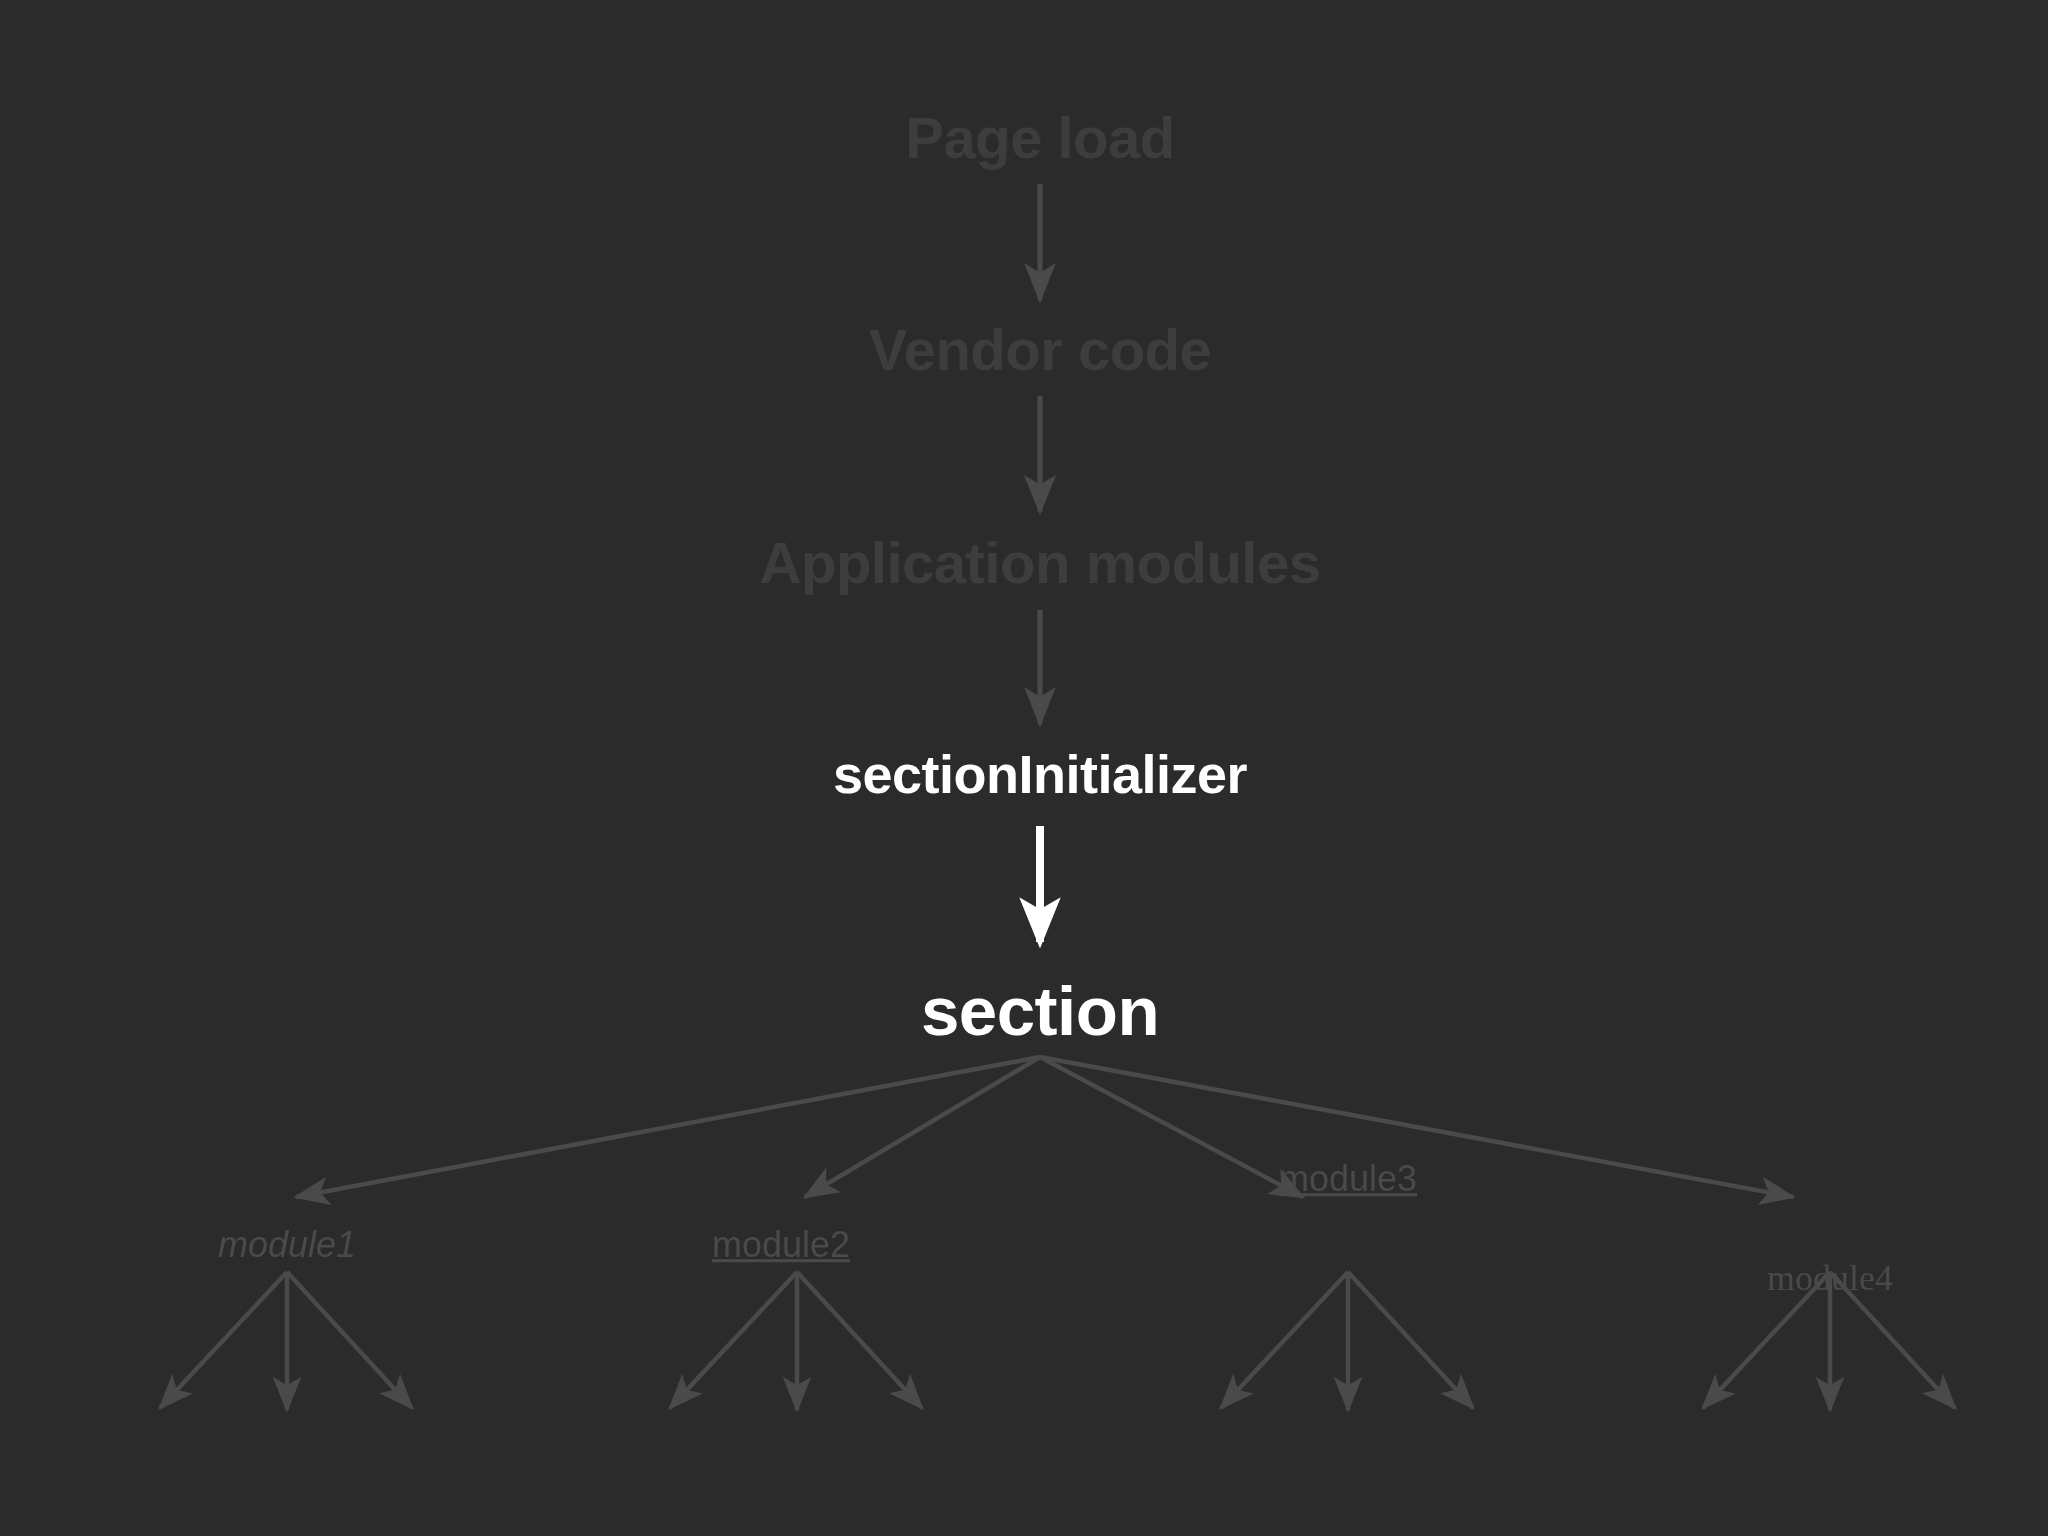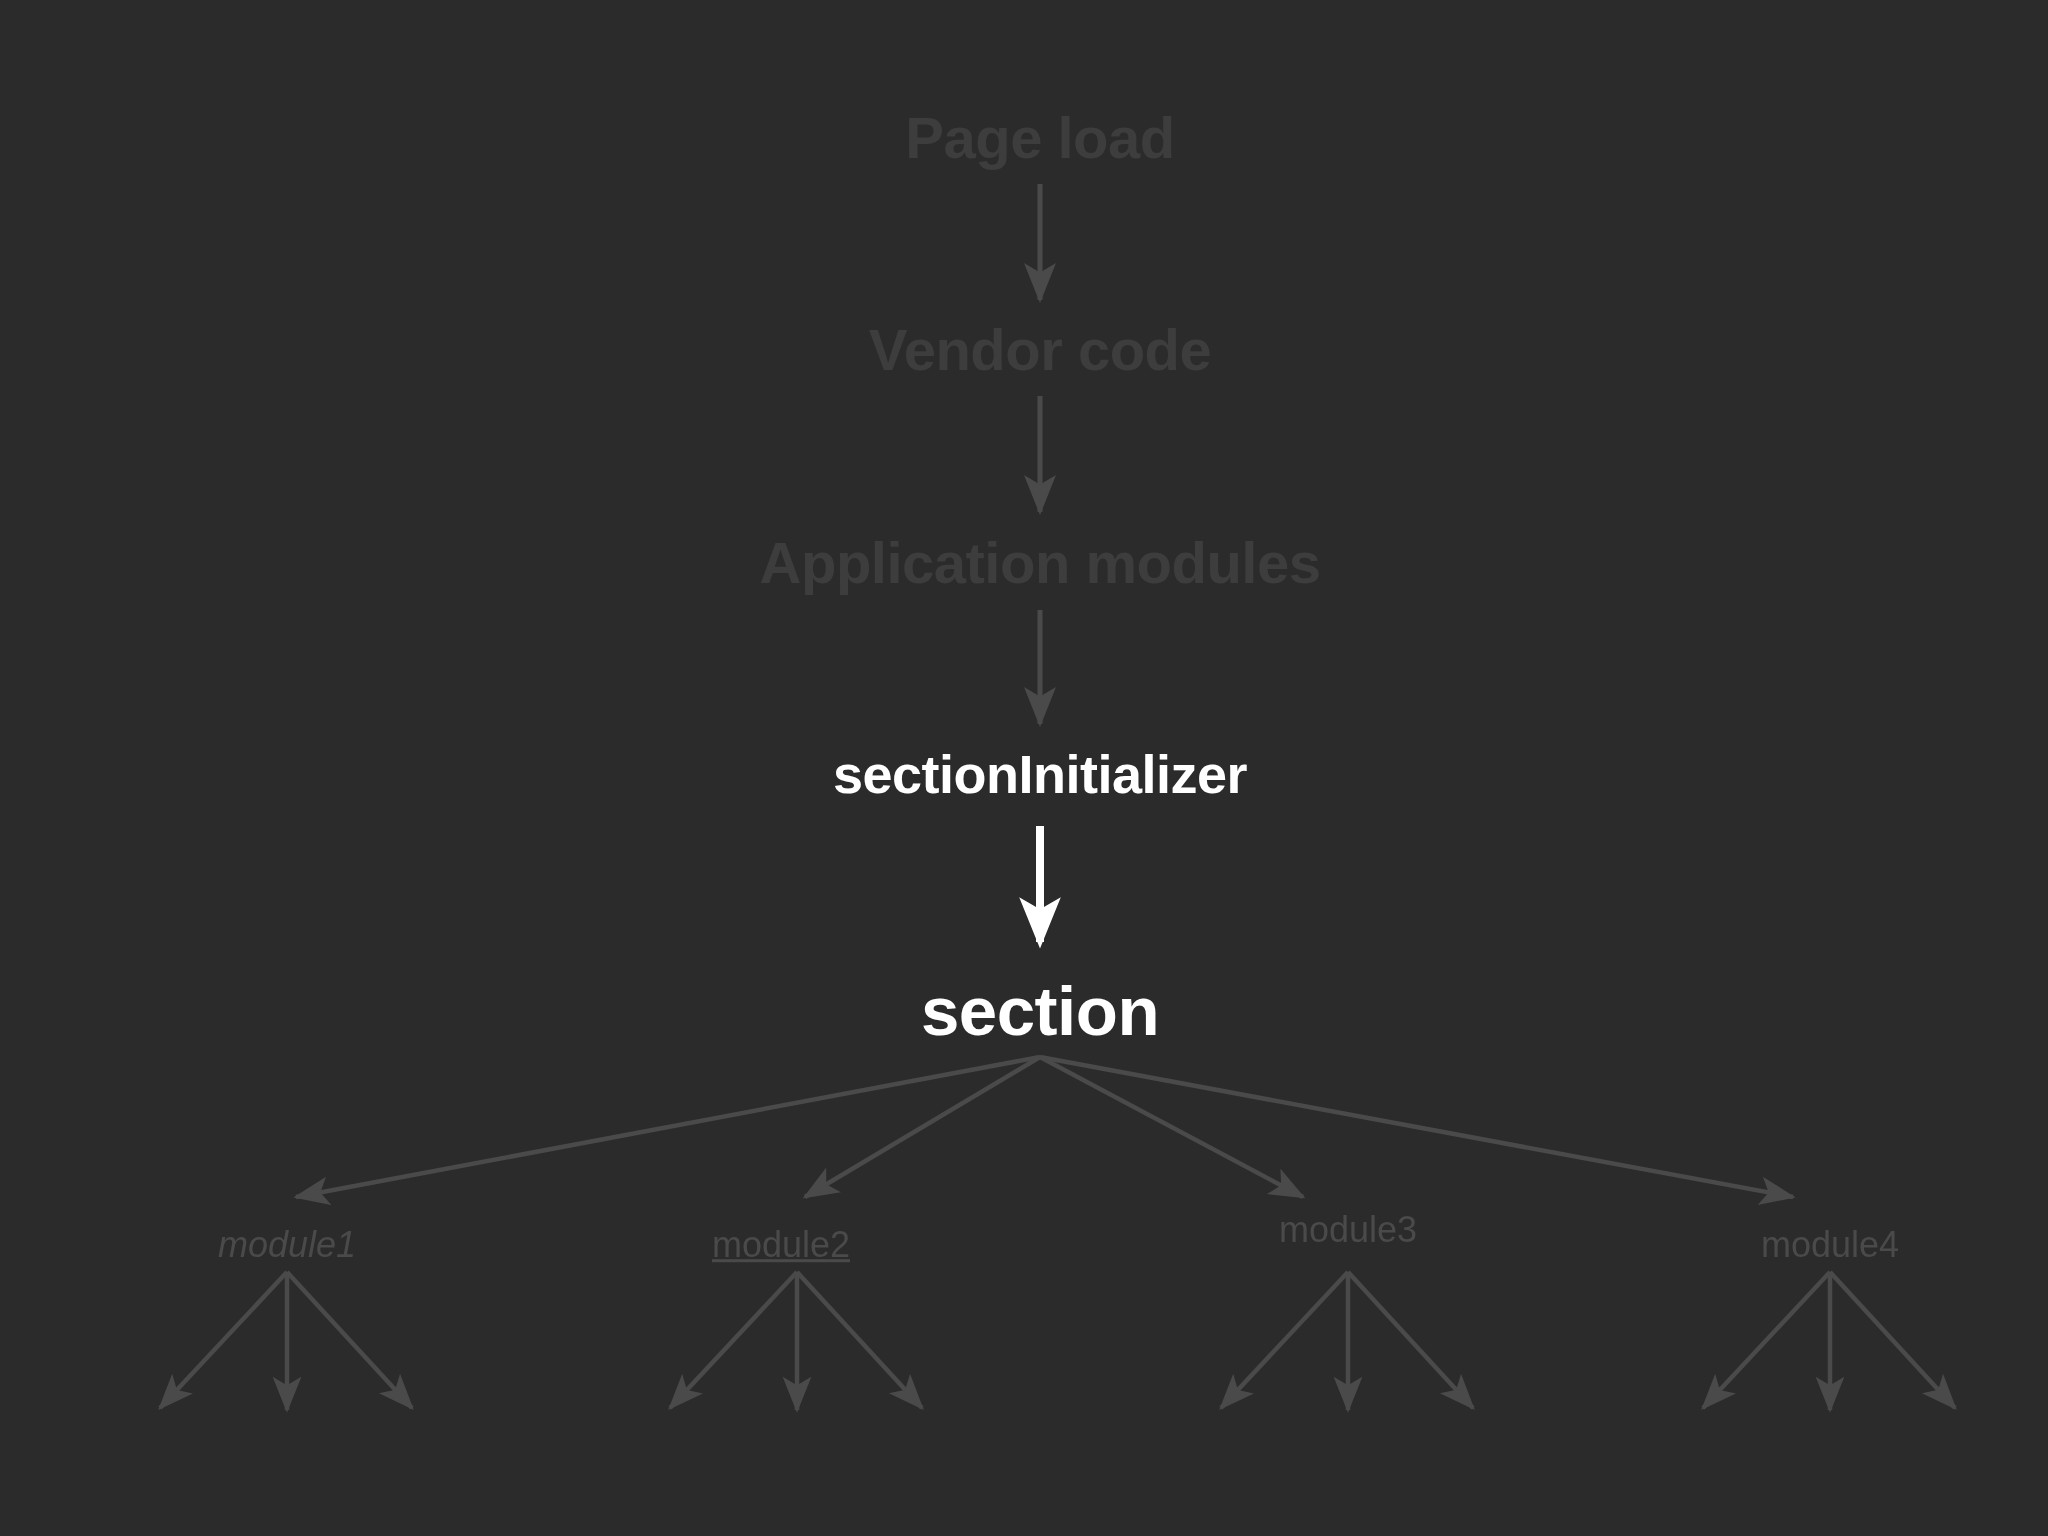--- a/index.html
+++ b/index.html
@@ -105,17 +105,17 @@
   <div class="node dim t-appmodules" style="left:1040px; top:563px;">Application modules</div>
 
   <div class="node bright t-sectioninit" style="left:1040px; top:775px;">sectionInitializer</div>
 
   <div class="node bright t-section" style="left:1040px; top:1012px;">section</div>
 
   <div class="node leaf t-leaf" style="left:287px; top:1245px;font-style:italic;">module1</div>
 
   <div class="node leaf t-leaf" style="left:781px; top:1245px;text-decoration:underline;">module2</div>
 
-  <div class="node leaf t-leaf" style="left:1348px; top:1230px;">module3</div>
+  <div class="node leaf t-leaf" style="left:1348px; top:1179px;text-decoration:underline;">module3</div>
 
-  <div class="node leaf t-leaf" style="left:1830px; top:1245px;">module4</div>
+  <div class="node leaf t-leaf" style="left:1830px; top:1279px;font-family:Liberation Serif, serif;">module4</div>
 
 </div>
 
 </body></html>

